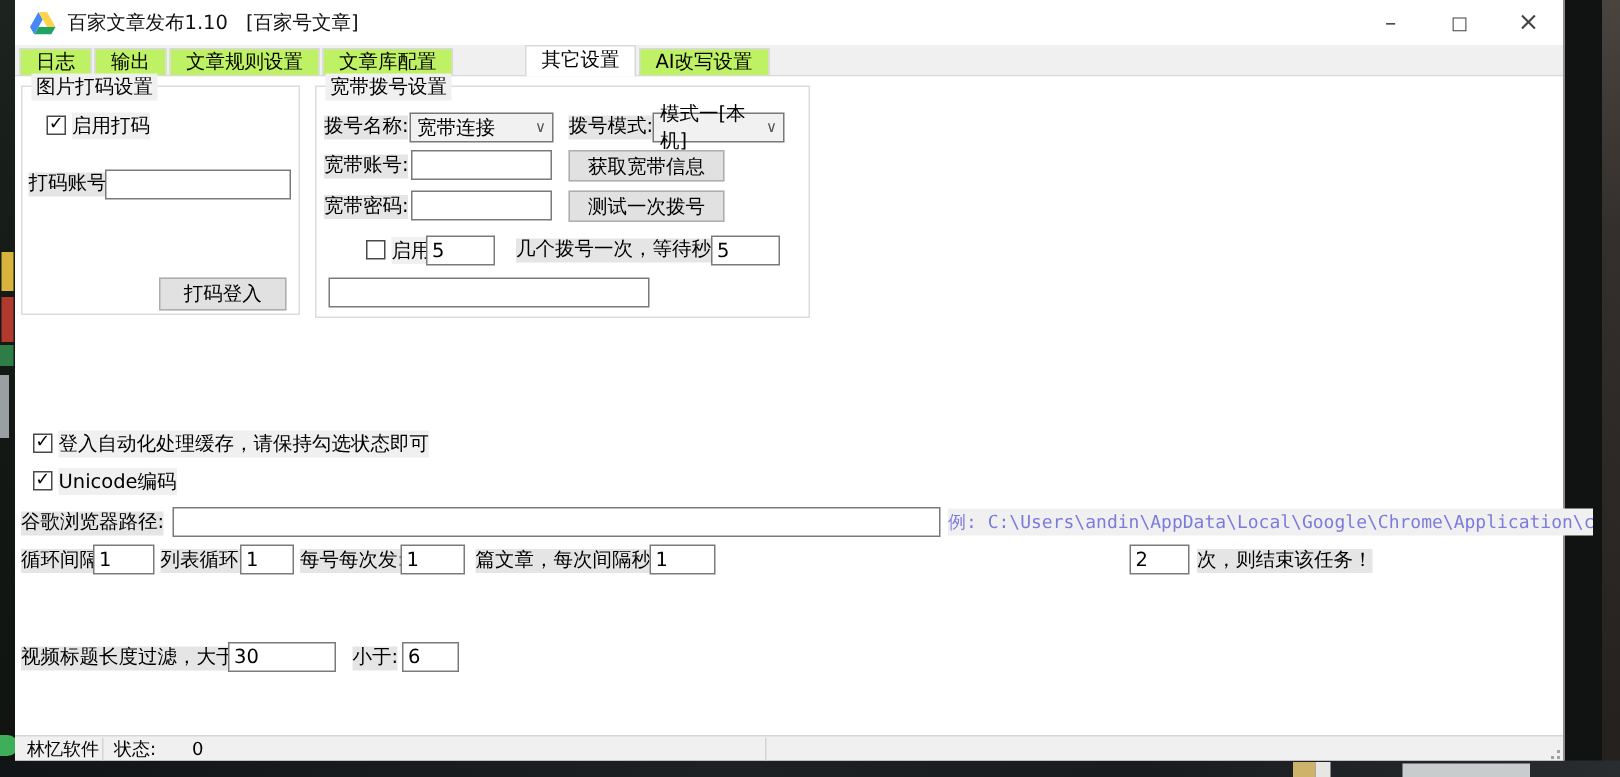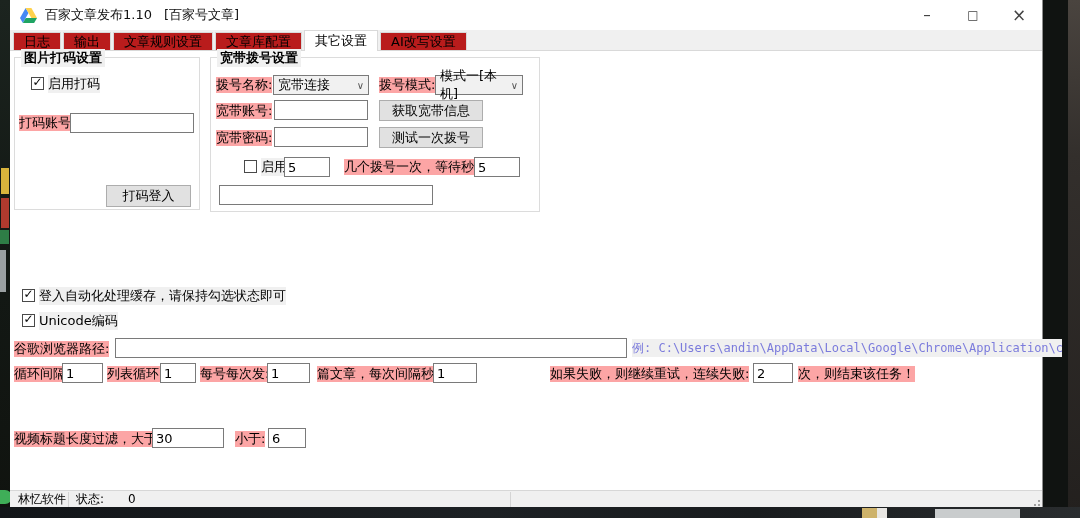--- a/index.html
+++ b/index.html
@@ -26,35 +26,35 @@
   .titlebar .appicon { margin-left:10px; width:17px; height:15px; }
   .titlebar .ttl { margin-left:8px; font-size:13px; color:#111; }
   .titlebar .doc { margin-left:12px; font-size:13px; color:#111; }
   .wbtns { position:absolute; right:0; top:0; height:30px; display:flex; }
   .wbtn { width:46px; height:30px; display:flex; align-items:center; justify-content:center; color:#444; cursor:default; }
   .wbtn.min span { font-size:15px; line-height:10px; }
   .wbtn.max span { font-size:12px; }
   .wbtn.cls span { font-size:17px; }
 
   .tabstrip { position:absolute; left:0; top:30px; width:100%; height:21px; background:#f0f0f0; border-bottom:1px solid #d9d9d9; display:flex; align-items:flex-end; padding-left:3px; }
-  .tab { height:18px; line-height:17px; padding:0 10px; border:1px solid #d9d9d9; border-bottom:none; margin-right:2px; background:#b91c1c; white-space:nowrap; }
-  .tab.selected { height:21px; line-height:20px; background:#fff; margin-bottom:-1px; z-index:2; }
+  .tab { height:18px; line-height:17px; padding:0 10px; border:1px solid #d9d9d9; border-bottom:none; margin-right:2px; background:#bef264; white-space:nowrap; }
+  .tab.selected { height:21px; line-height:20px; background:#fff; margin-bottom:-1px; z-index:2;margin-left:46px; }
 
   .content { position:absolute; left:0; top:51px; width:100%; height:439px; background:#fff; }
 
   .groupbox { position:absolute; border:1px solid #dcdcdc; }
-  .gb-title { position:absolute; top:-9px; left:6px; background:#f0f0f0; padding:0 3px; white-space:nowrap;font-weight:bold; }
+  .gb-title { position:absolute; top:-9px; left:6px; background:#f0f0f0; padding:0 3px; white-space:nowrap; }
 
   .cbrow { position:absolute; display:flex; align-items:center; gap:4px; height:15px; }
   .cb { width:13px; height:13px; border:1px solid #494949; background:#fff; display:inline-flex; align-items:center; justify-content:center; font-size:12px; line-height:11px; flex:0 0 13px; }
   .cb span { position:relative; top:-1px; }
   .cblabel { background:#f0f0f0; white-space:nowrap; }
 
   input.tb { position:absolute; border:1px solid #7a7a7a; background:#fff; height:20px; font-family:inherit; font-size:13px; padding:0 3px; }
-  .lbl { position:absolute; background:#fca5a5; white-space:nowrap; height:16px; line-height:16px; }
+  .lbl { position:absolute; background:#e5e5e5; white-space:nowrap; height:16px; line-height:16px; }
 
   .btn { position:absolute; background:#e1e1e1; border:1px solid #adadad; display:flex; align-items:center; justify-content:center; font-size:13px; white-space:nowrap; }
 
   .combo { position:absolute; height:20px; border:1px solid #7a7a7a; background:#f1f1f1; display:flex; align-items:center; padding-left:4px; }
   .combo .arrow { margin-left:auto; margin-right:4px; font-size:10px; color:#555; }
 
   .hint { position:absolute; background:#f0f0f0; color:#7b7bdc; font-family:"DejaVu Sans Mono","Liberation Mono",monospace; font-size:12px; height:18px; line-height:18px; white-space:nowrap; overflow:hidden; }
 
   .statusbar { position:absolute; left:0; top:490px; width:100%; height:17px; background:#f0f0f0; border-top:1px solid #d7d7d7; font-size:12px; }
   .statusbar .sb-item { position:absolute; top:1px; height:15px; line-height:15px; white-space:nowrap; }
@@ -177,21 +177,20 @@
     <div class="hint" style="left:622px; top:288px; width:430px;">例: C:\Users\andin\AppData\Local\Google\Chrome\Application\chrome.exe</div>
 
     <span class="lbl" style="left:4px; top:315px;">循环间隔:</span>
     <input class="tb" style="left: 52px; top: 312px; width: 41px;" value="1">
     <span class="lbl" style="left:97px; top:315px;">列表循环:</span>
     <input class="tb" style="left: 150px; top: 312px; width: 36px;" value="1">
     <span class="lbl" style="left:190px; top:315px;">每号每次发:</span>
     <input class="tb" style="left: 257px; top: 312px; width: 43px;" value="1">
     <span class="lbl" style="left:307px; top:315px;">篇文章，每次间隔秒:</span>
     <input class="tb" style="left: 423px; top: 312px; width: 44px;" value="1">
-    <span class="lbl" style="left:540px; top:315px;">如果失败，则继续重试，连续失败:</span>
     <input class="tb" style="left: 743px; top: 312px; width: 40px;" value="2">
     <span class="lbl" style="left:788px; top:315px;">次，则结束该任务！</span>
 
     <span class="lbl" style="left:4px; top:380px;">视频标题长度过滤，大于:</span>
     <input class="tb" style="left: 142px; top: 377px; width: 72px;" value="30">
     <span class="lbl" style="left:225px; top:380px;">小于:</span>
     <input class="tb" style="left: 258px; top: 377px; width: 38px;" value="6">
 
   </div>
 

